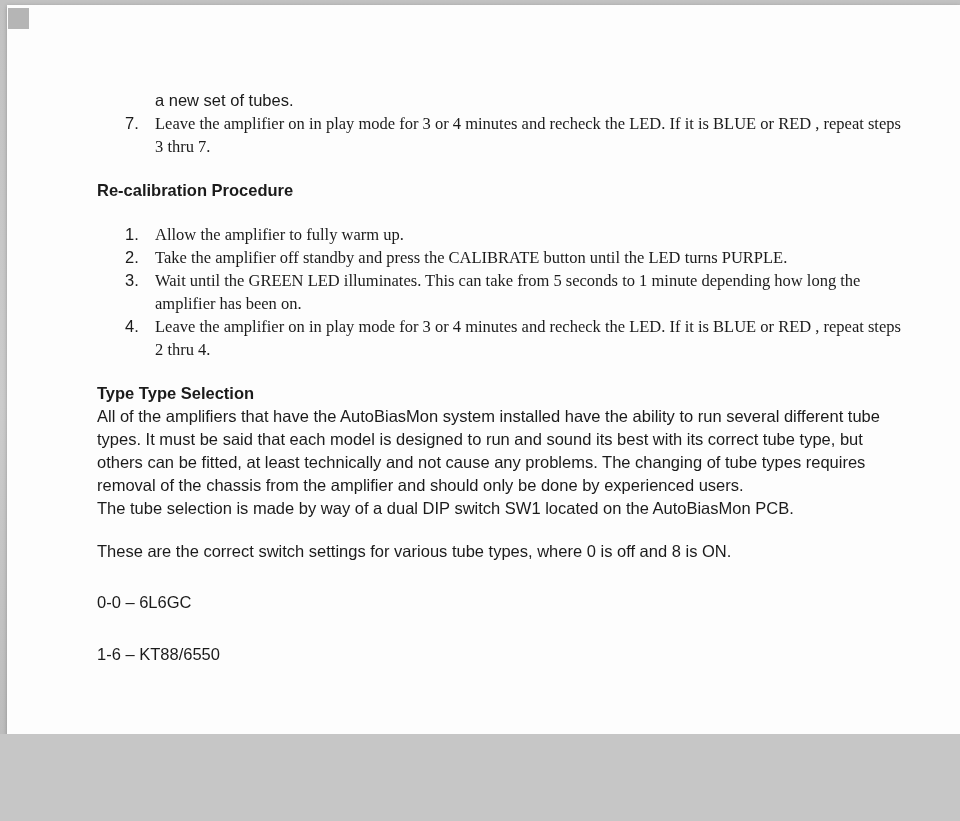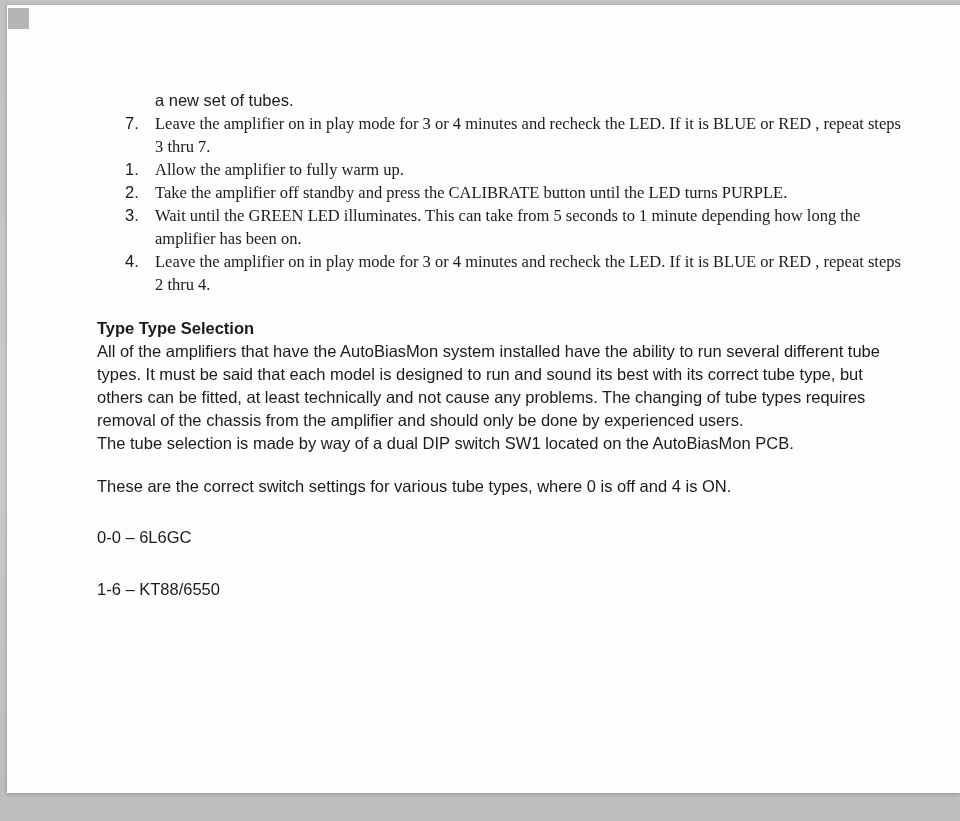--- a/index.html
+++ b/index.html
@@ -4,21 +4,21 @@
 <style>
   html, body {
     margin: 0;
     padding: 0;
     background: #c6c6c6;
     font-family: "Liberation Sans", "DejaVu Sans", sans-serif;
   }
   .canvas {
     position: relative;
     width: 960px;
-    height: 821px;
+    height: 734px;
     background: linear-gradient(180deg, #c2c2c2 0%, #cccccc 55%, #bdbdbd 100%);
     overflow: hidden;
   }
   .page {
     position: absolute;
     left: 7px;
     top: 5px;
     width: 953px;
     height: 788px;
     background: #fdfdfd;
@@ -87,20 +87,21 @@
   <div class="page">
     <div class="content">
 
       <div class="cont-line">a new set of tubes.</div>
 
       <div class="list-item">
         <span class="num">7.</span>
         <span class="txt">Leave the amplifier on in play mode for 3 or 4 minutes and recheck the LED. If it is BLUE or RED , repeat steps 3 thru 7.</span>
       </div>
 
+      <p class="heading heading-steps">Re-calibration Procedure</p>
 
       <div>
         <div class="list-item">
           <span class="num">1.</span>
           <span class="txt">Allow the amplifier to fully warm up.</span>
         </div>
         <div class="list-item">
           <span class="num">2.</span>
           <span class="txt">Take the amplifier off standby and press the CALIBRATE button until the LED turns PURPLE.</span>
         </div>
@@ -113,21 +114,21 @@
           <span class="txt">Leave the amplifier on in play mode for 3 or 4 minutes and recheck the LED. If it is BLUE or RED , repeat steps 2 thru 4.</span>
         </div>
       </div>
 
       <p class="heading">Type Type Selection</p>
 
       <p class="para">All of the amplifiers that have the AutoBiasMon system installed have the ability to run several different tube types. It must be said that each model is designed to run and sound its best with its correct tube type, but others can be fitted, at least technically and not cause any problems. The changing of tube types requires removal of the chassis from the amplifier and should only be done by experienced users.</p>
 
       <p class="para">The tube selection is made by way of a dual DIP switch SW1 located on the AutoBiasMon PCB.</p>
 
-      <p class="para settings-intro">These are the correct switch settings for various tube types, where 0 is off and 4 is ON.</p>
+      <p class="para settings-intro">These are the correct switch settings for various tube types, where 0 is off and 8 is ON.</p>
 
       <div class="switch-list">
         <div class="switch-line">0-0 – 6L6GC</div>
         <div class="switch-line">1-6 – KT88/6550</div>
       </div>
 
     </div>
   </div>
 </div>
 

